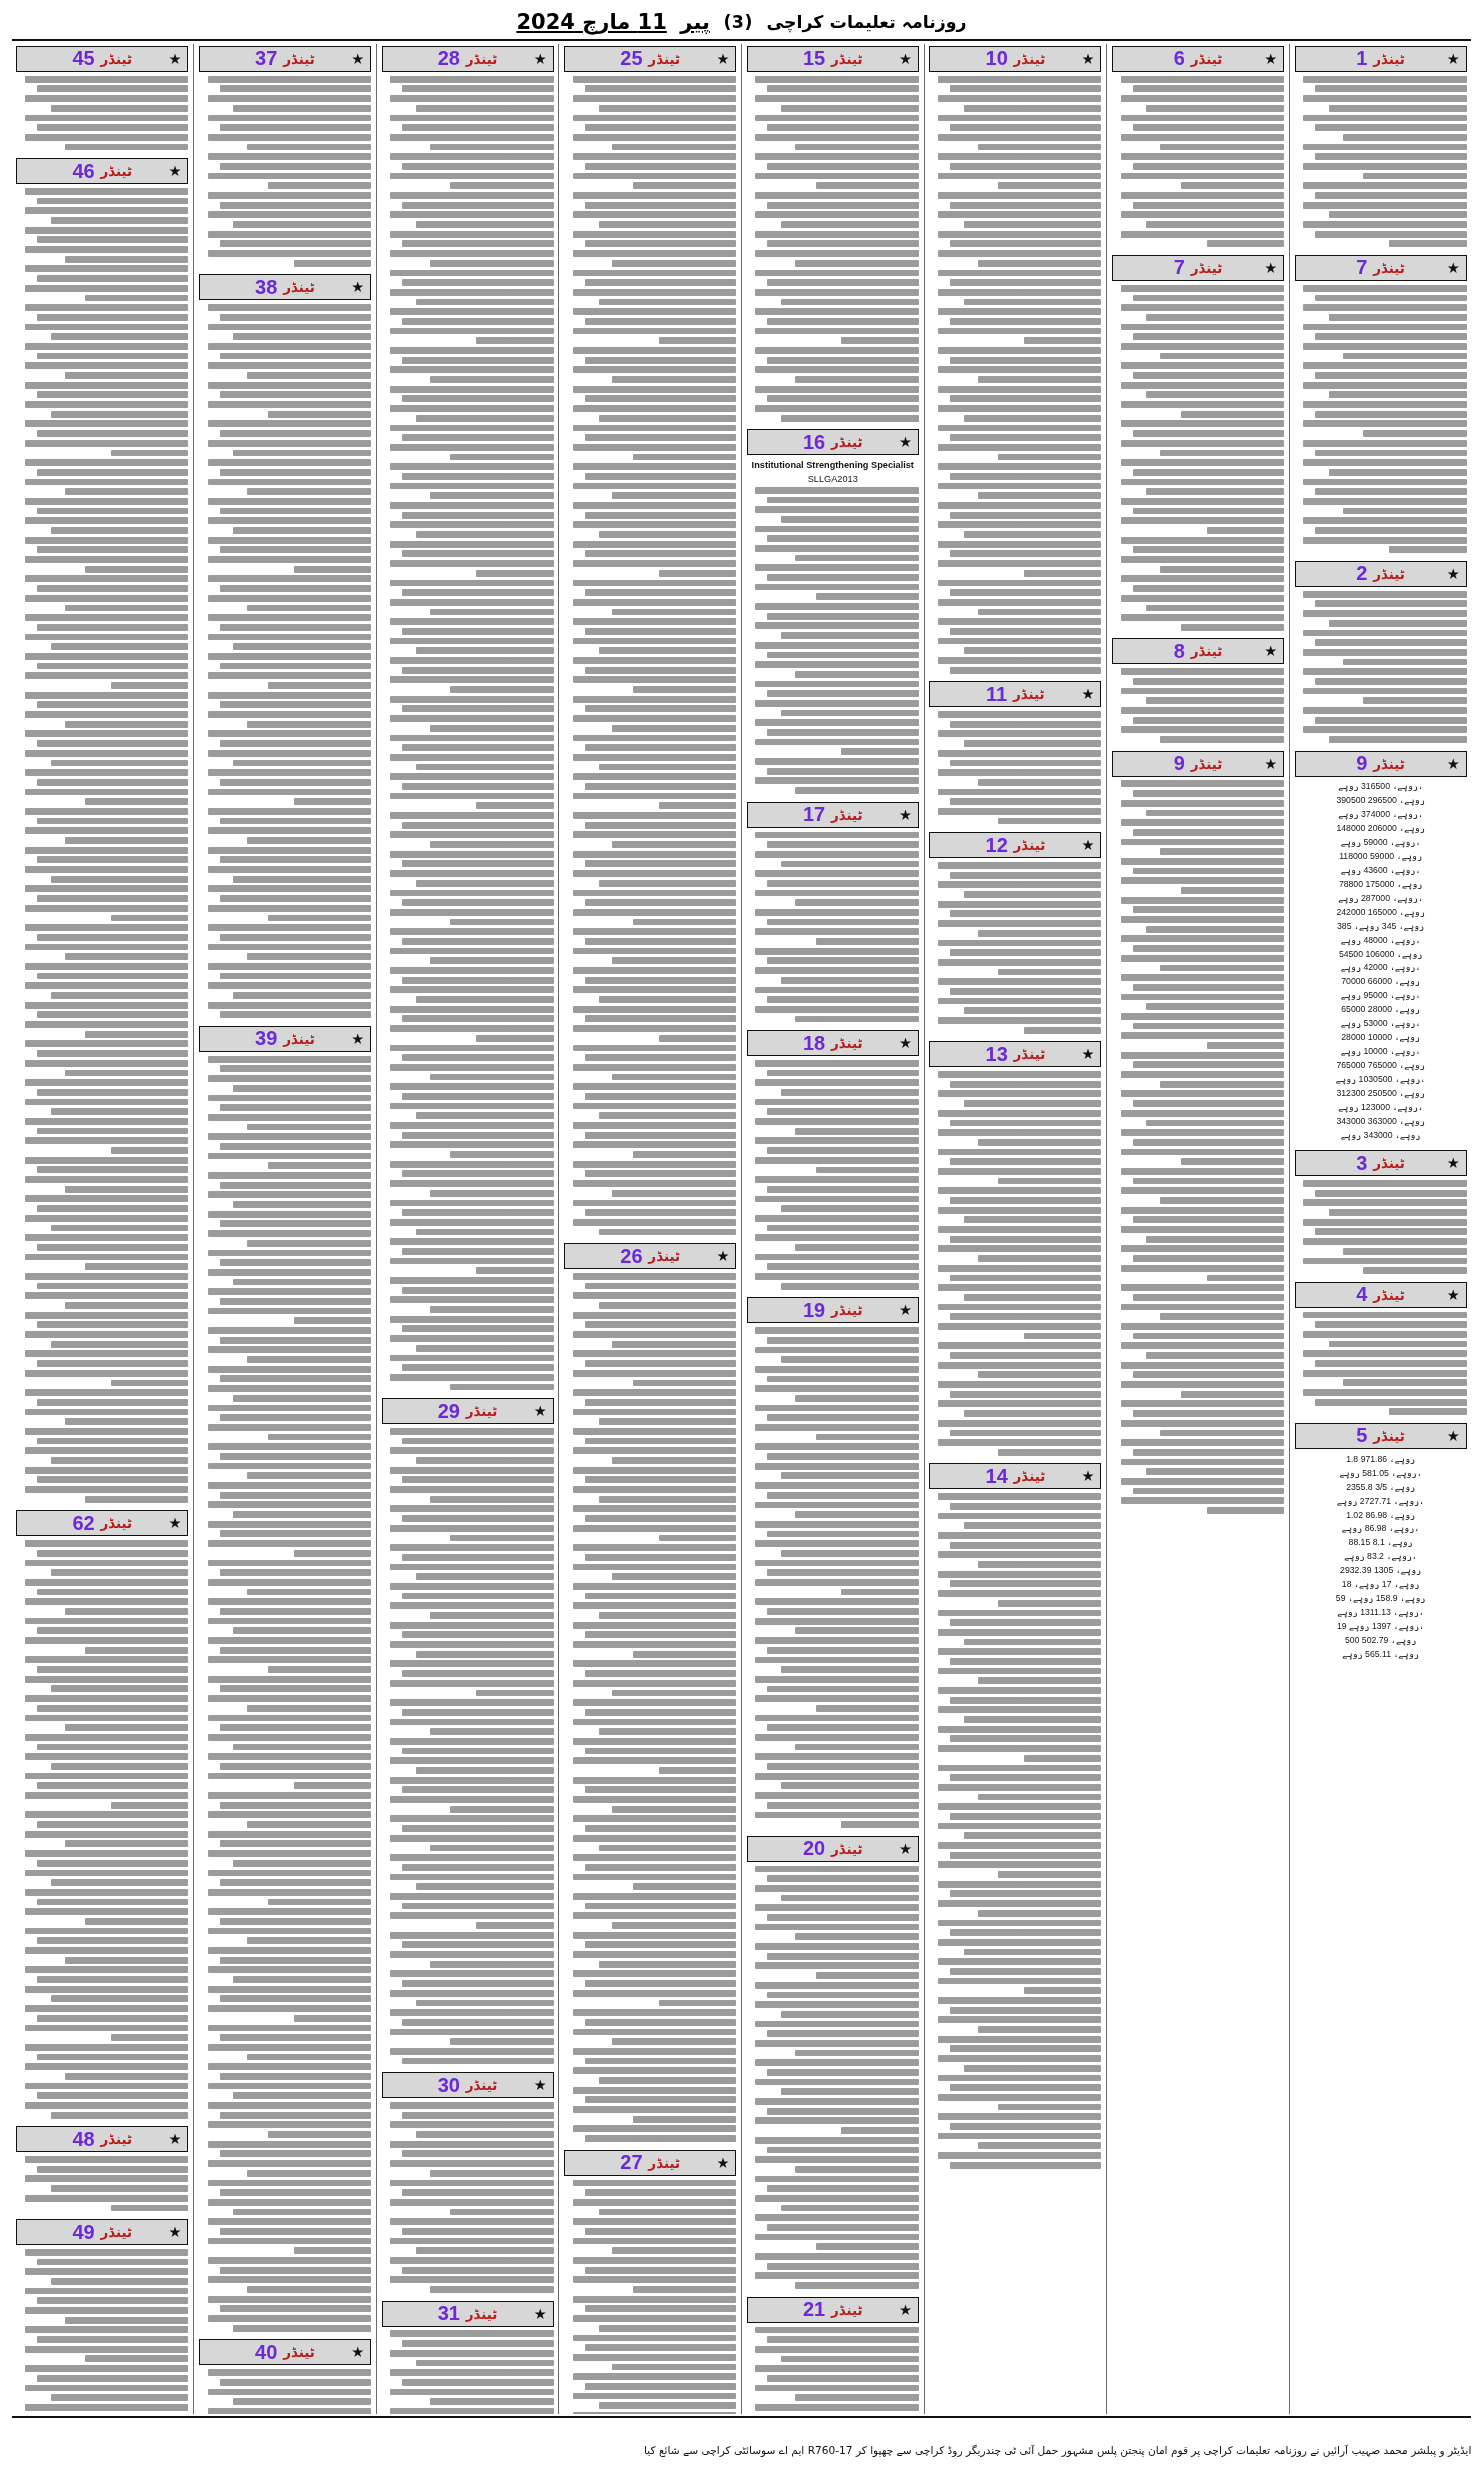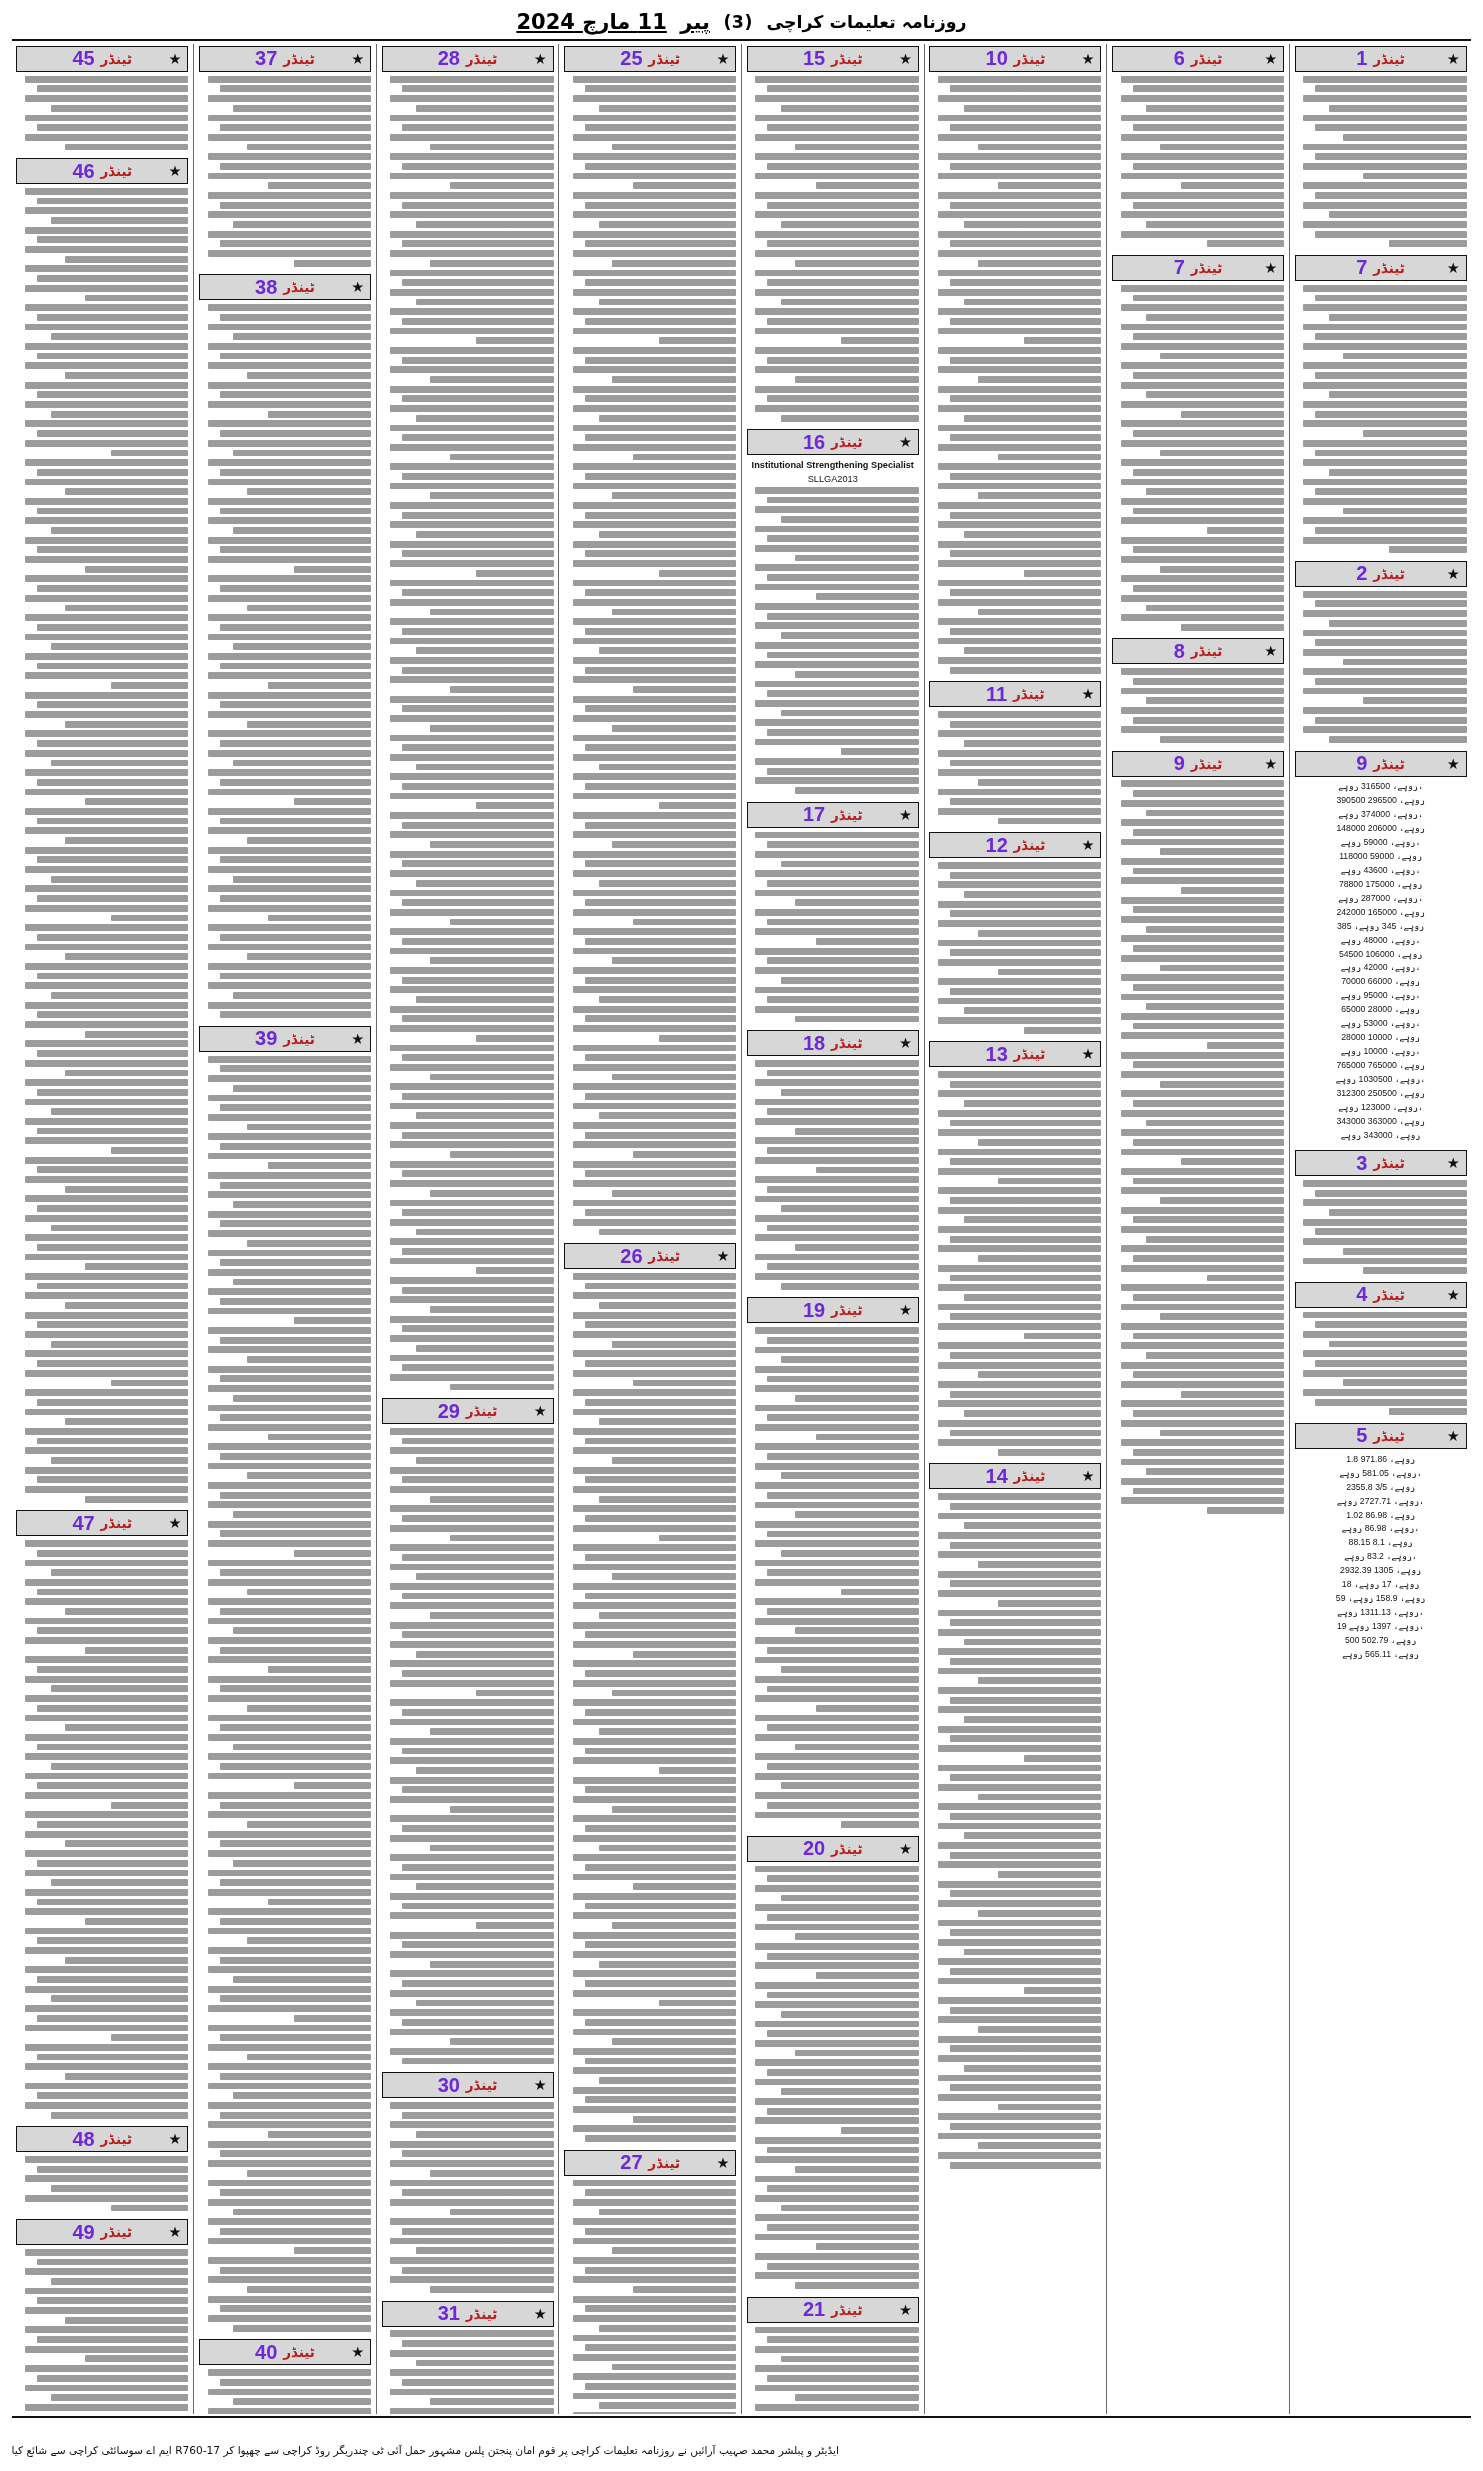--- a/index.html
+++ b/index.html
@@ -131,21 +131,21 @@
     font-family: "Liberation Sans", sans-serif;
     font-size: 8.7px;
     line-height: 1.6;
     color: #141414;
   }
   
   .footer {
     position: absolute;
     bottom: 13.5px;
     left: 11.6px; right: 11.6px;
-    text-align: left;
+    text-align: right;
     font-size: 11px;
     color: #111;
     line-height: 1.6;
   }
   .footer .f2 { font-size: 10.6px; }
 </style>
 </head>
 <body>
 
 <div class="page">
@@ -2022,21 +2022,21 @@
             <span class="ln w95"></span>
             <span class="ln w88"></span>
             <span class="ln w95"></span>
             <span class="ln w60"></span>
           </div>
         </div>
         <div class="tender">
           <div class="tbar">
             <span class="star">★</span>
             <span class="tlabel">ٹینڈر</span>
-            <span class="tnum">47</span>
+            <span class="tnum">62</span>
           </div>
           <div class="body">
             <span class="ln w95"></span>
             <span class="ln w88"></span>
             <span class="ln w95"></span>
             <span class="ln w80"></span>
             <span class="ln w95"></span>
             <span class="ln w88"></span>
             <span class="ln w95"></span>
             <span class="ln w72"></span>

